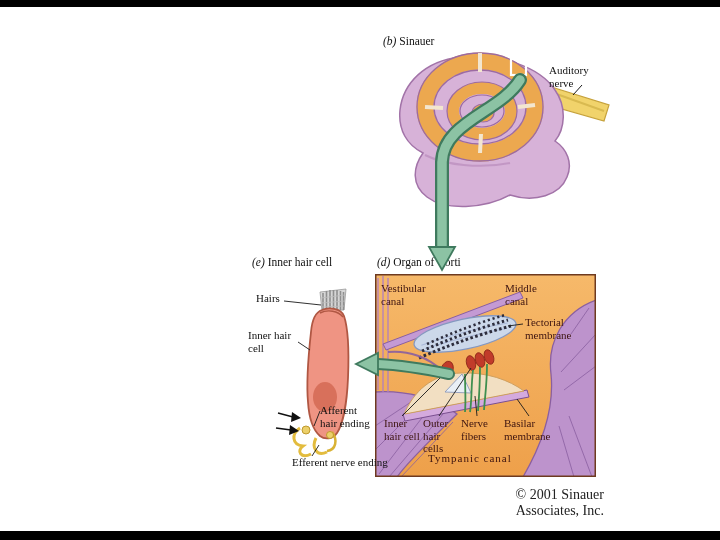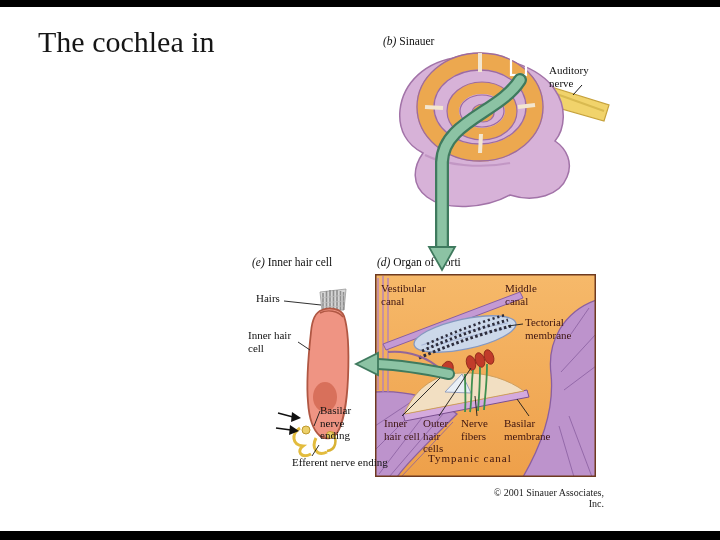--- a/index.html
+++ b/index.html
@@ -6,33 +6,32 @@
   html,body{margin:0;padding:0}
   body{width:720px;height:540px;position:relative;background:#ffffff;
        font-family:"Liberation Serif",serif;overflow:hidden}
   .abs{position:absolute}
   .bar{position:absolute;left:0;width:720px;background:#000;z-index:8}
   .title{font-size:30px;line-height:1.3;color:#161616;z-index:3}
   .caption{font-size:11.5px;color:#101010;white-space:nowrap;z-index:3}
   .pfx{font-style:italic}
   .lbl{font-size:11px;line-height:1.15;color:#111;z-index:4}
   .panel-lbl{color:#3d1410}
-  .copyright{font-size:10px;color:#222;text-align:right;z-index:3}
+  .copyright{font-size:14px;color:#222;text-align:right;z-index:3}
   svg.abs{overflow:visible;z-index:1}
   svg.clip{overflow:hidden}
   svg.arrows{z-index:5;pointer-events:none}
 </style>
 </head>
 <body>
 
 <div class="bar" style="top:0;height:7px"></div>
 <div class="bar" style="bottom:0;height:9px"></div>
 
 <div class="abs title" style="left:38px;top:22px;width:260px">
-  <div>The cochlea in</div>
 </div>
 
 <svg class="abs" style="left:385px;top:45px" width="230" height="165" viewBox="0 0 230 165">
   <polygon points="160,40 224,60 219,76 156,58" fill="#f1d36b" stroke="#c6a23c" stroke-width="1.2"></polygon>
   <path d="M 166 47 L 219 66" stroke="#d9ba50" stroke-width="2" fill="none"></path>
   <path d="M 75 12 C 40 16, 18 38, 15 65 C 13 85, 22 100, 38 108 C 28 122, 26 140, 42 152 C 60 166, 100 164, 125 150 C 150 158, 175 150, 182 132 C 188 118, 182 104, 170 96 C 180 84, 182 62, 170 45 C 155 22, 115 8, 75 12 Z" fill="#d7b2d8" stroke="#a273a8" stroke-width="1.5"></path>
   <path d="M 40 110 C 60 120, 95 124, 125 118" stroke="#b98cbc" stroke-width="2" fill="none" opacity="0.7"></path>
   <ellipse cx="95" cy="62" rx="55" ry="46" fill="none" stroke="#eca84f" stroke-width="17"></ellipse>
   <ellipse cx="95" cy="62" rx="63" ry="54" fill="none" stroke="#9c6ba2" stroke-width="1.3"></ellipse>
   <ellipse cx="95" cy="62" rx="46" ry="37" fill="none" stroke="#9c6ba2" stroke-width="1.3"></ellipse>
@@ -133,21 +132,21 @@
 <div class="abs lbl panel-lbl" style="left:505px;top:282px;width:46px">Middle canal</div>
 <div class="abs lbl panel-lbl" style="left:525px;top:316px;width:64px">Tectorial membrane</div>
 <div class="abs lbl panel-lbl" style="left:384px;top:417px;width:36px">Inner hair cell</div>
 <div class="abs lbl panel-lbl" style="left:423px;top:417px;width:36px">Outer hair cells</div>
 <div class="abs lbl panel-lbl" style="left:461px;top:417px;width:40px">Nerve fibers</div>
 <div class="abs lbl panel-lbl" style="left:504px;top:417px;width:58px">Basilar membrane</div>
 <div class="abs lbl panel-lbl" style="left:428px;top:452px;width:120px;text-align:left;letter-spacing:1px">Tympanic canal</div>
 
 <div class="abs lbl" style="left:256px;top:292px">Hairs</div>
 <div class="abs lbl" style="left:248px;top:329px;width:50px">Inner hair cell</div>
-<div class="abs lbl" style="left:320px;top:404px;width:52px">Basilar nerve ending</div>
+<div class="abs lbl" style="left:320px;top:404px;width:52px">Afferent hair ending</div>
 <div class="abs lbl" style="left:292px;top:456px;width:110px">Efferent nerve ending</div>
 
 <div class="abs copyright" style="left:478px;top:487px;width:126px">© 2001 Sinauer Associates, Inc.</div>
 
 <svg class="abs arrows" style="left:0;top:0" width="720" height="540" viewBox="0 0 720 540">
   <g>
     <path d="M 520 80 C 500 112, 443 122, 442 162 L 442 249" stroke="#3f7a5e" stroke-width="14" fill="none" stroke-linecap="round"></path>
     <path d="M 520 80 C 500 112, 443 122, 442 162 L 442 249" stroke="#8cc3a4" stroke-width="9.5" fill="none" stroke-linecap="round"></path>
     <polygon points="429,247 455,247 442,270" fill="#8cc3a4" stroke="#3f7a5e" stroke-width="1.8"></polygon>
   </g>

